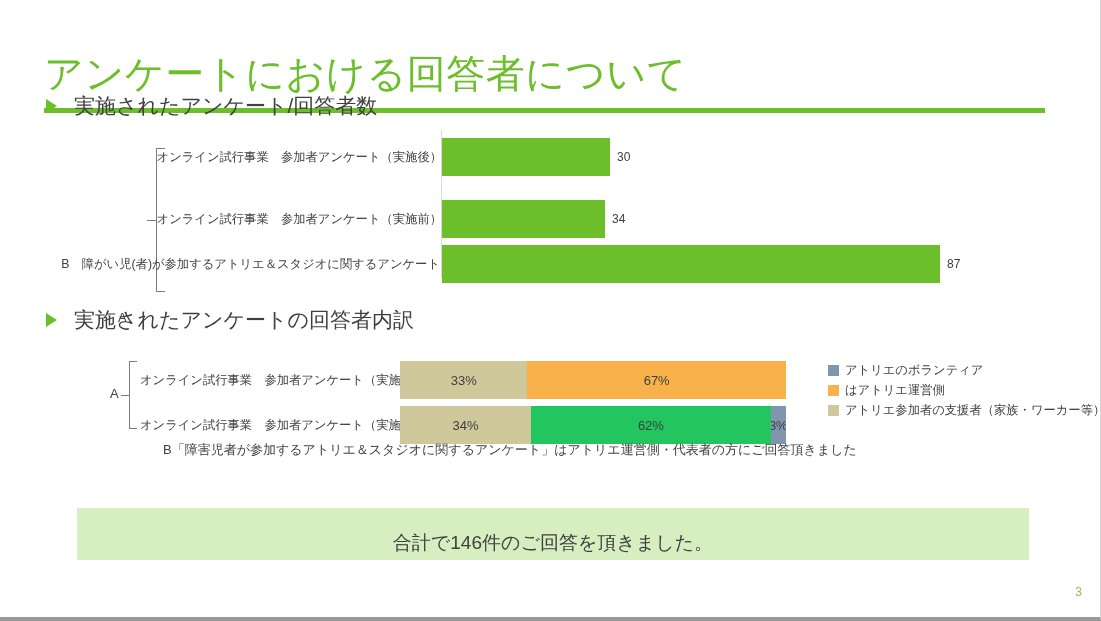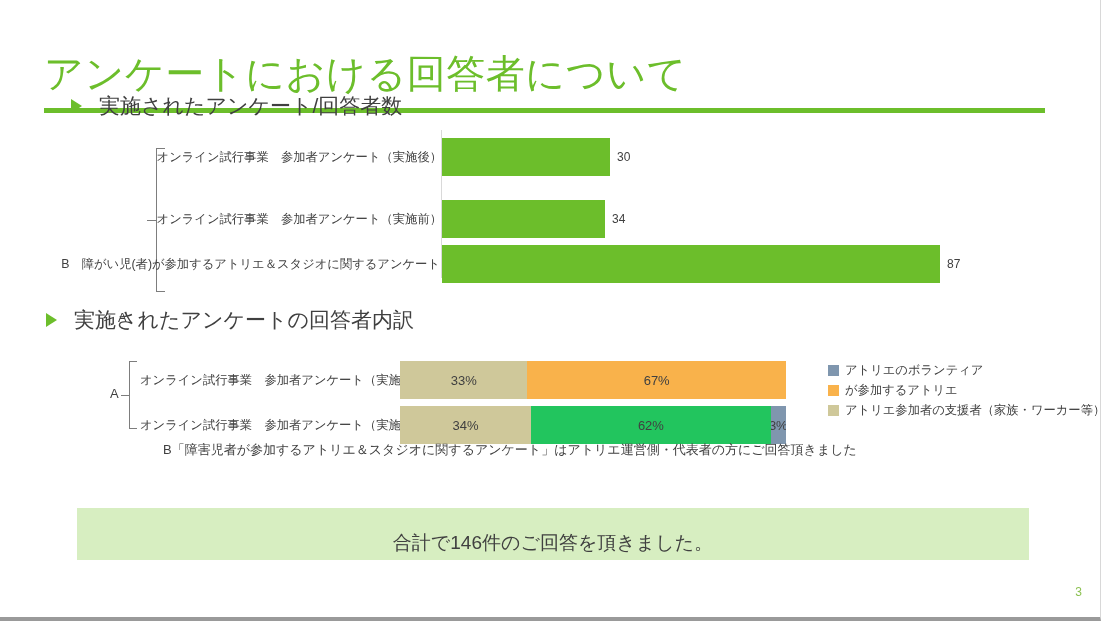--- a/index.html
+++ b/index.html
@@ -58,21 +58,21 @@
     border-top: 7px solid transparent;
     border-bottom: 7px solid transparent;
     border-left: 11px solid #6cbe2b;
     flex: none;
   }
   .section-heading-text {
     font-size: 21px;
     color: #404040;
     white-space: nowrap;
   }
-  #section-1 { left: 46px; top: 92px; margin-left: 25px; }
+  #section-1 { left: 46px; top: 92px; }
   #section-2 { left: 46px; top: 306px; }
 
   
   .cat-label {
     font-size: 12.3px;
     color: #404040;
     white-space: nowrap;
     text-align: right;
   }
   .group-letter {
@@ -291,21 +291,21 @@
     </div>
   </div>
 
   <div id="legend">
     <div class="legend-item">
       <span class="legend-swatch" style="background:#7f96ae;"></span>
       <span>アトリエのボランティア</span>
     </div>
     <div class="legend-item">
       <span class="legend-swatch" style="background:#f9b24b;"></span>
-      <span>が参加するアトリエ</span>
+      <span>はアトリエ運営側</span>
     </div>
     <div class="legend-item">
       <span class="legend-swatch" style="background:#cfc89a;"></span>
       <span>アトリエ参加者の支援者（家族・ワーカー等）</span>
     </div>
   </div>
 
   <div id="note">B「障害児者が参加するアトリエ＆スタジオに関するアンケート」はアトリエ運営側・代表者の方にご回答頂きました</div>
 
   <div id="summary-box">

